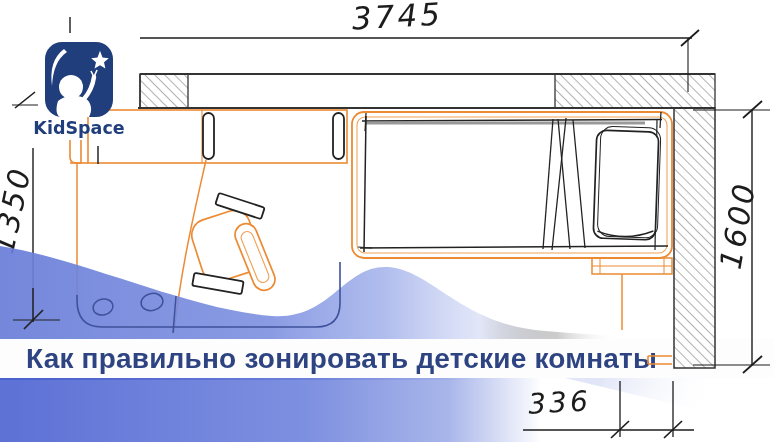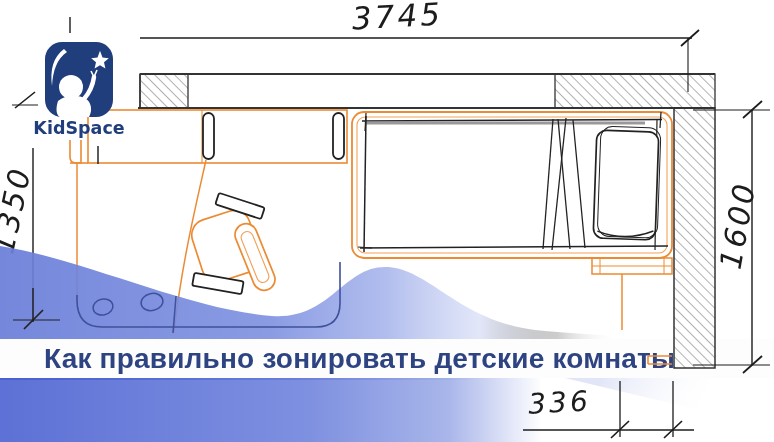--- a/index.html
+++ b/index.html
@@ -8,21 +8,21 @@
     background:#ffffff;font-family:"Liberation Sans",sans-serif;
   }
   .layer{position:absolute;left:0;top:0;pointer-events:none;}
   svg{display:block;}
   .z1{z-index:1;} .z2{z-index:2;} .z4{z-index:4;}
   .band-white{
     position:absolute;left:0;top:339px;width:774px;height:39px;
     background:#fdfdfe;z-index:3;display:flex;align-items:center;
   }
   .band-white .headline{
-    padding-left:44px;font-size:28px;font-weight:bold;color:#2e4482;
+    padding-left:26px;font-size:28px;font-weight:bold;color:#2e4482;
     letter-spacing:.2px;white-space:nowrap;
   }
   .band-bottom{
     position:absolute;left:0;top:378px;width:774px;height:64px;z-index:3;
     background:linear-gradient(90deg,#5d71d6 0%,#7e90e0 40%,#a9b6ea 58%,rgba(255,255,255,0) 70%);
   }
   .band-bottom::before{
     content:"";position:absolute;left:0;top:0;width:100%;height:2px;
     background:linear-gradient(90deg,rgba(70,94,204,.85),rgba(70,94,204,0) 62%);
   }

